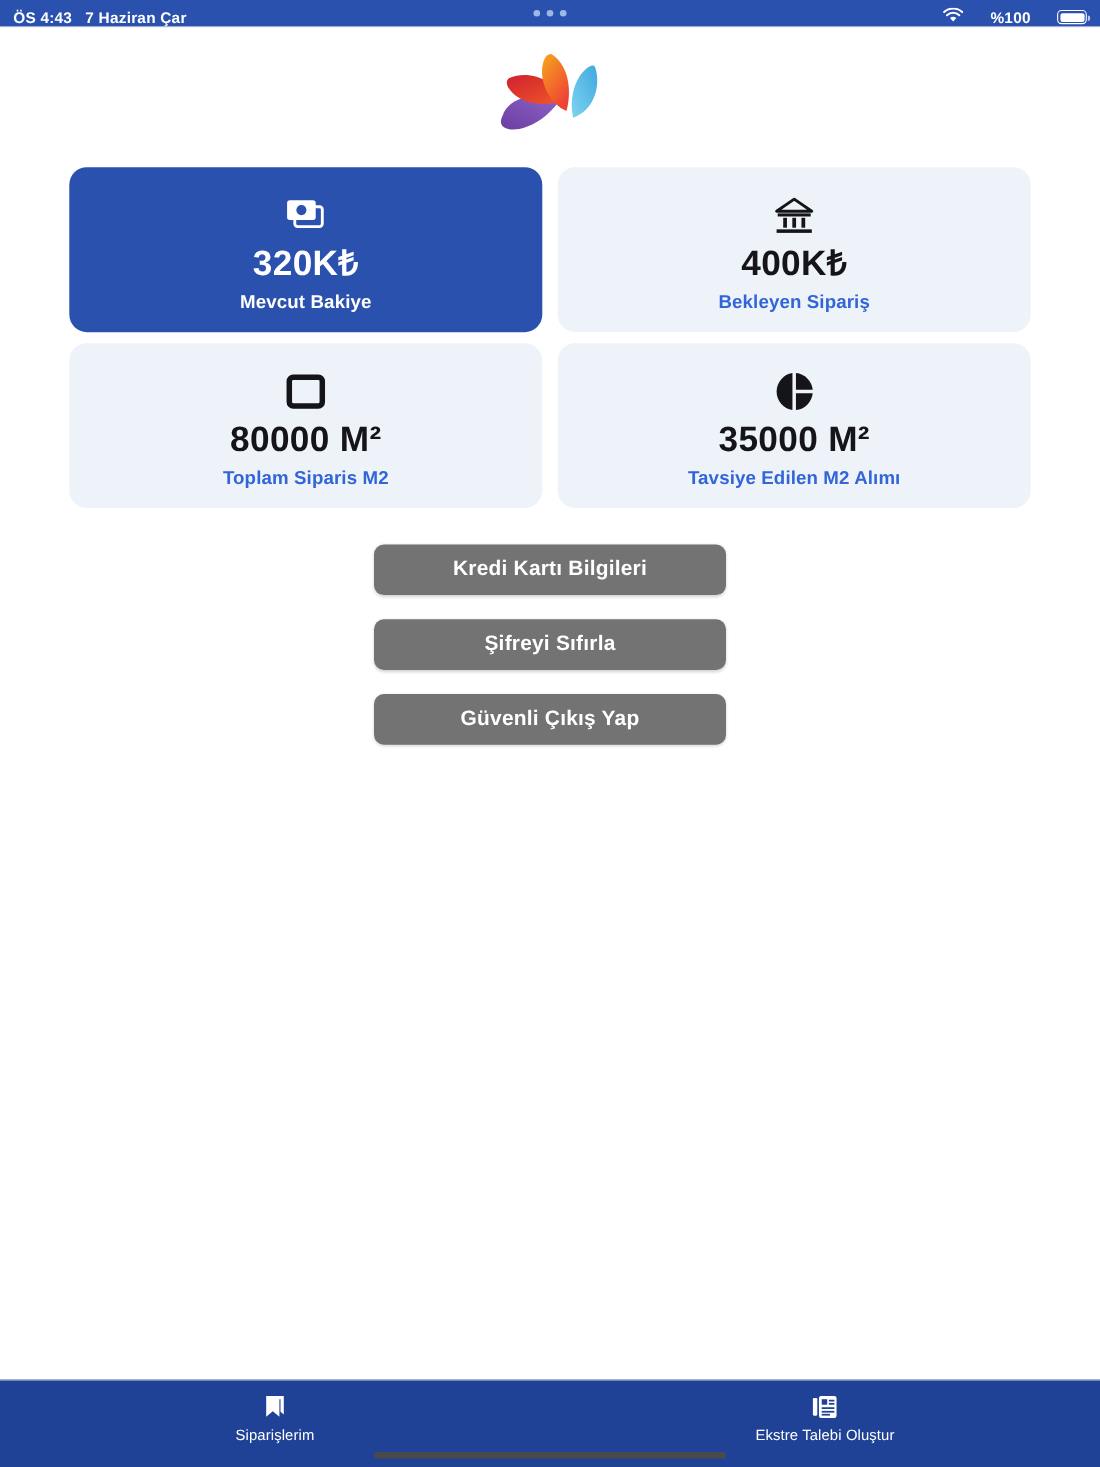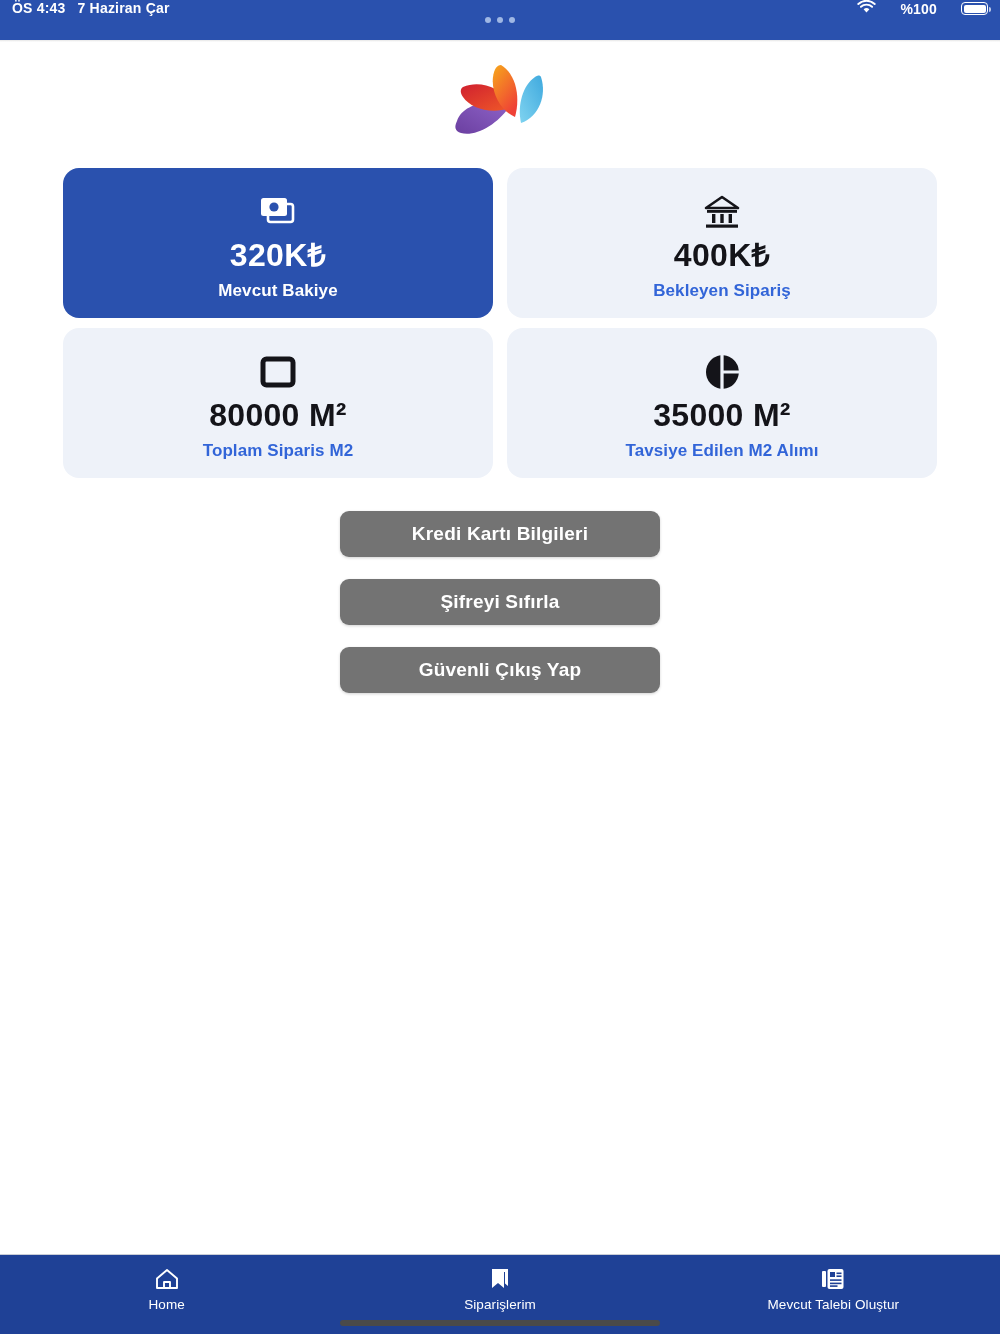--- a/index.html
+++ b/index.html
@@ -10,25 +10,25 @@
     width: 1000px;
     height: 1334px;
     background: #ffffff;
     font-family: "Liberation Sans", sans-serif;
     overflow: hidden;
     position: relative;
   }
 
   
   .statusbar {
-    height: 40px;
+    height: 24px;
     background: #2A51AE;
     color: #ffffff;
     display: flex;
-    align-items: flex-start;
+    align-items: flex-end;
     justify-content: space-between;
     padding: 0 12px;
     font-size: 14px;
     font-weight: 700;
     letter-spacing: 0.2px;
     position: relative;
   }
   .status-left {
     display: flex;
     align-items: center;
@@ -330,29 +330,20 @@
 </div>
 
 <div class="actions">
   <button class="btn">Kredi Kartı Bilgileri</button>
   <button class="btn">Şifreyi Sıfırla</button>
   <button class="btn">Güvenli Çıkış Yap</button>
 </div>
 
 <div class="tabbar">
 
-  <div class="tab">
-    <div class="tab-icon">
-      <svg width="26" height="24" viewBox="0 0 26 24">
-        <path d="M3 11.5 L13 3 L23 11.5 L23 21 L3 21 Z" fill="none" stroke="#ffffff" stroke-width="1.9" stroke-linejoin="round"></path>
-        <path d="M10 21 L10 15 L16 15 L16 21" fill="none" stroke="#ffffff" stroke-width="1.9" stroke-linejoin="round"></path>
-      </svg>
-    </div>
-    <div class="tab-label">Home</div>
-  </div>
 
   <div class="tab">
     <div class="tab-icon">
       <svg width="24" height="24" viewBox="0 0 24 24">
         <path d="M8 2 L20 2 L20 19 L17 16.5 L17 5 L8 5 Z" fill="#ffffff"></path>
         <path d="M4 2 L16 2 L16 21 L10 16 L4 21 Z" fill="#ffffff"></path>
       </svg>
     </div>
     <div class="tab-label">Siparişlerim</div>
   </div>
@@ -363,18 +354,18 @@
         <rect x="2" y="4" width="4" height="16" rx="1" fill="#ffffff"></rect>
         <rect x="7.5" y="2" width="16" height="20" rx="2" fill="#ffffff"></rect>
         <rect x="10" y="5" width="5" height="5" fill="#1F4196"></rect>
         <rect x="16.5" y="5.5" width="5" height="1.6" fill="#1F4196"></rect>
         <rect x="16.5" y="8.4" width="5" height="1.6" fill="#1F4196"></rect>
         <rect x="10" y="12.3" width="11.5" height="1.6" fill="#1F4196"></rect>
         <rect x="10" y="15.6" width="11.5" height="1.6" fill="#1F4196"></rect>
         <rect x="10" y="18.3" width="7.5" height="1.6" fill="#1F4196"></rect>
       </svg>
     </div>
-    <div class="tab-label">Mevcut Talebi Oluştur</div>
+    <div class="tab-label">Ekstre Talebi Oluştur</div>
   </div>
 
 
   <div class="home-indicator"></div>
 </div>
 
 </body></html>

